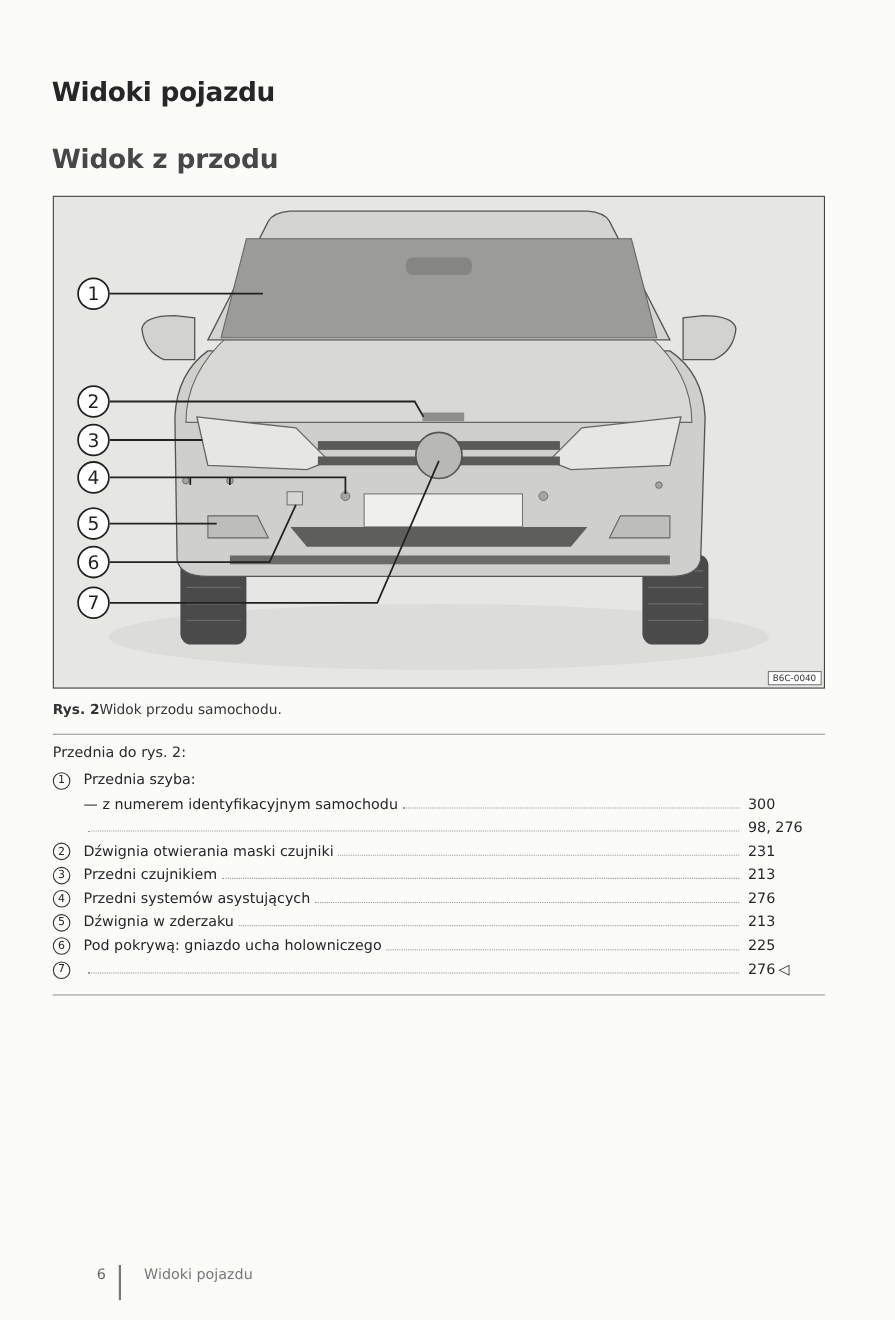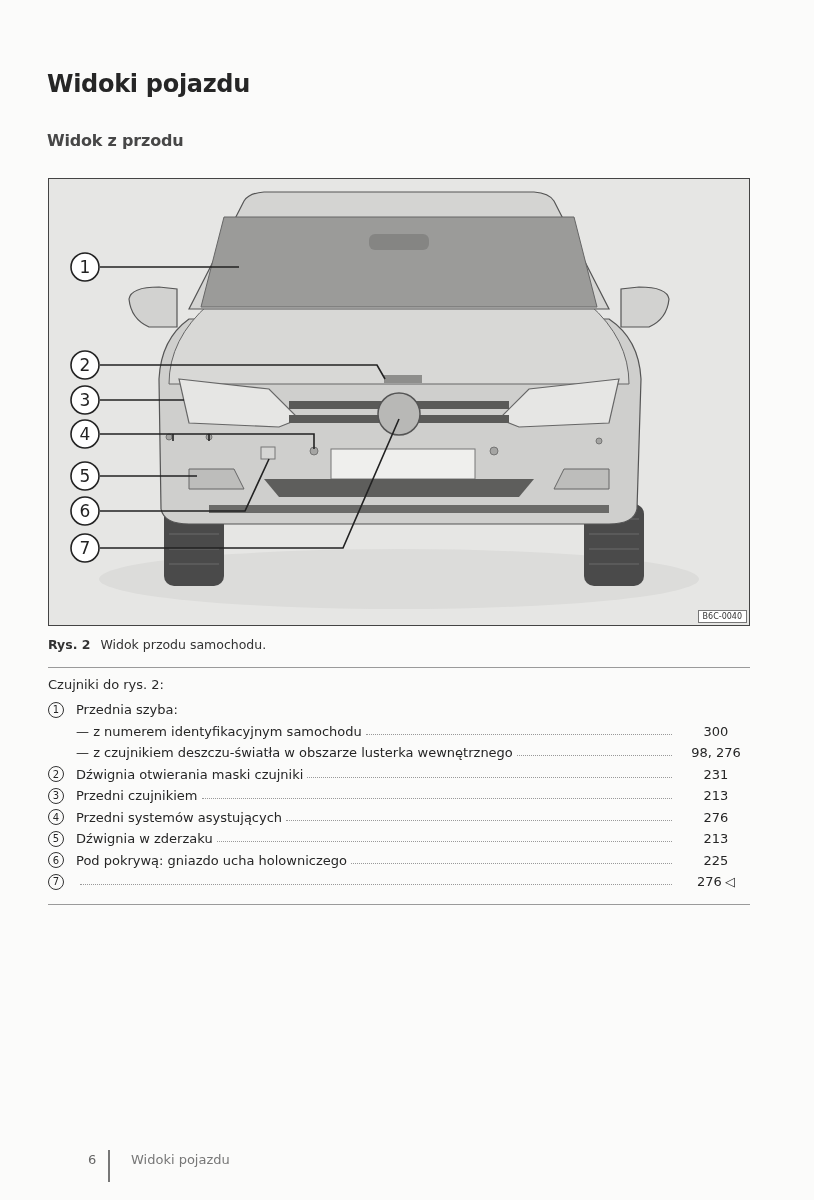--- a/index.html
+++ b/index.html
@@ -1,35 +1,35 @@
 <!DOCTYPE html>
 <html><head>
 <meta charset="utf-8">
 <style>
   html, body { margin: 0; padding: 0; }
   body {
     width: 814px; height: 1200px; background: #fbfbfa; position: relative; overflow: hidden;
     font-family: "DejaVu Sans", sans-serif; color: #2a2a2a;
   }
   .h1 { position: absolute; left: 47px; top: 70px; font-size: 24px; font-weight: bold; color: #262626; letter-spacing: -0.3px; }
-  .h2 { position: absolute; left: 47px; top: 131px; font-size: 16px; font-weight: bold; color: #474747; letter-spacing: -0.2px; }
+  .h2 { position: absolute; left: 47px; top: 131px; font-size: 24px; font-weight: bold; color: #474747; letter-spacing: -0.2px; }
   .figure { position: absolute; left: 48px; top: 178px; width: 700px; height: 446px; border: 1.5px solid #444; background: #e6e6e4; overflow: hidden; }
   .figure svg { position: absolute; left: 0; top: 0; }
   .fig-code { position: absolute; right: 2px; bottom: 2px; font-family: "DejaVu Sans", sans-serif; font-size: 8px; color: #333; background: #fff; border: 1px solid #777; padding: 1px 4px; margin-left: 44px; }
   .caption { position: absolute; left: 48px; top: 637px; font-size: 12.5px; color: #333; }
-  .caption .num { font-weight: bold; margin-right: 10px; }
+  .caption .num { font-weight: bold; }
   .sep { position: absolute; left: 48px; width: 702px; height: 0; border-top: 1px solid #9a9a9a; }
   .legend-title { position: absolute; left: 48px; top: 677px; font-size: 13px; color: #2a2a2a; }
   .legend { position: absolute; left: 48px; top: 699px; width: 704px; font-size: 13px; color: #262626; }
   .row { position: relative; height: 21.5px; display: flex; align-items: center; }
   .row .marker { width: 16px; height: 16px; border: 1px solid #333; border-radius: 50%; font-size: 10px; display: flex; align-items: center; justify-content: center; box-sizing: border-box; margin-right: 12px; flex: none; }
   .row .nomarker { width: 16px; margin-right: 12px; flex: none; }
   .row .label { white-space: nowrap; }
   .row .dots { flex: 1; border-bottom: 1.5px dotted #999; height: 0; margin: 6px 8px 0 4px; }
-  .row .page { width: 72px; text-align: center; flex: none; }
+  .row .page { width: 72px; text-align: left; flex: none; }
   .footer-num { position: absolute; left: 88px; top: 1152px; font-size: 13px; color: #666; }
   .footer-bar { position: absolute; left: 108px; top: 1150px; width: 2px; height: 32px; background: #777; }
   .footer-title { position: absolute; left: 131px; top: 1152px; font-size: 13px; color: #777; }
   .back-arrow { font-size: 13px; margin-left: 3px; }
 </style>
 </head>
 <body>
 
 <div class="h1">Widoki pojazdu</div>
 <div class="h2">Widok z przodu</div>
@@ -125,36 +125,35 @@
     </g>
   </svg>
   <div class="fig-code">B6C-0040</div>
 </div>
 
 <div class="caption">
   <span class="num">Rys. 2</span><span>Widok przodu samochodu.</span>
 </div>
 
 <div class="sep" style="top:667px"></div>
-<div class="legend-title">Czujniki do rys. 2:</div>
+<div class="legend-title">Przednia do rys. 2:</div>
 
 <div class="legend">
   <div class="row">
     <span class="marker">1</span>
     <span class="label">Przednia szyba:</span>
   </div>
   <div class="row">
     <span class="nomarker"></span>
     <span class="label">— z numerem identyfikacyjnym samochodu</span>
     <span class="dots"></span>
     <span class="page">300</span>
   </div>
   <div class="row">
     <span class="nomarker"></span>
-    <span class="label">— z czujnikiem deszczu-światła w obszarze lusterka wewnętrznego</span>
     <span class="dots"></span>
     <span class="page">98, 276</span>
   </div>
   <div class="row">
     <span class="marker">2</span>
     <span class="label">Dźwignia otwierania maski czujniki</span>
     <span class="dots"></span>
     <span class="page">231</span>
   </div>
   <div class="row">

